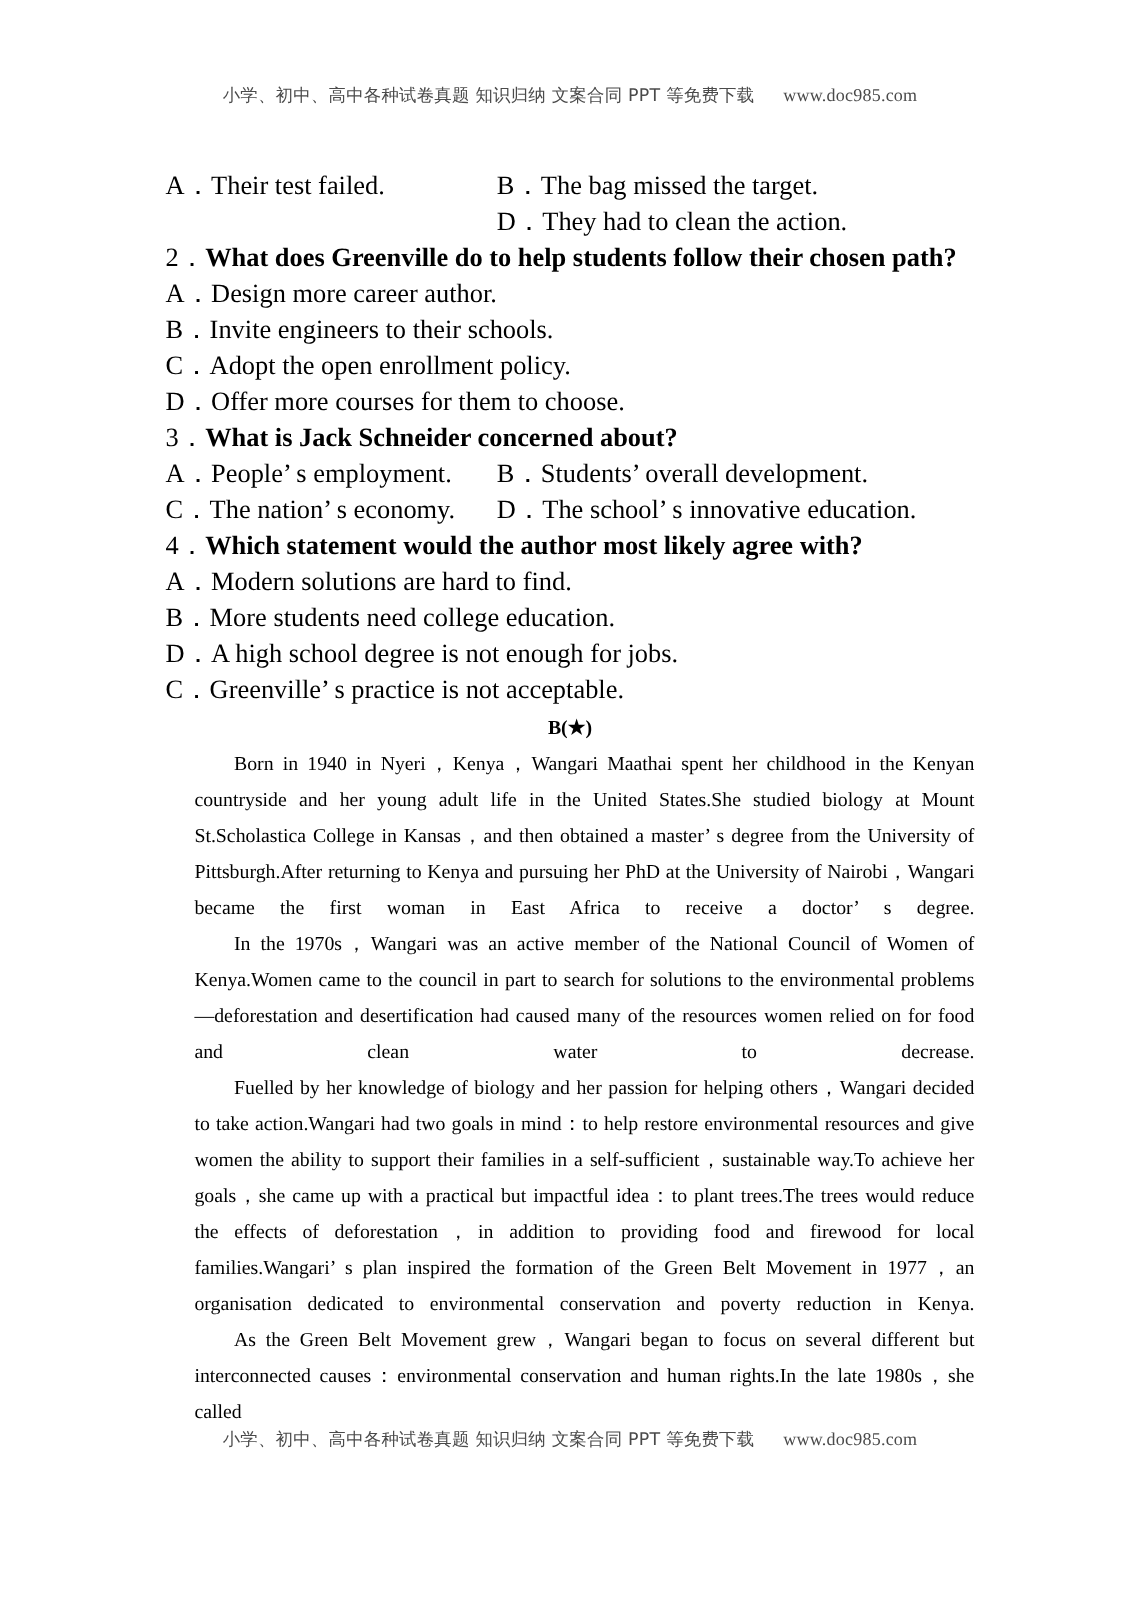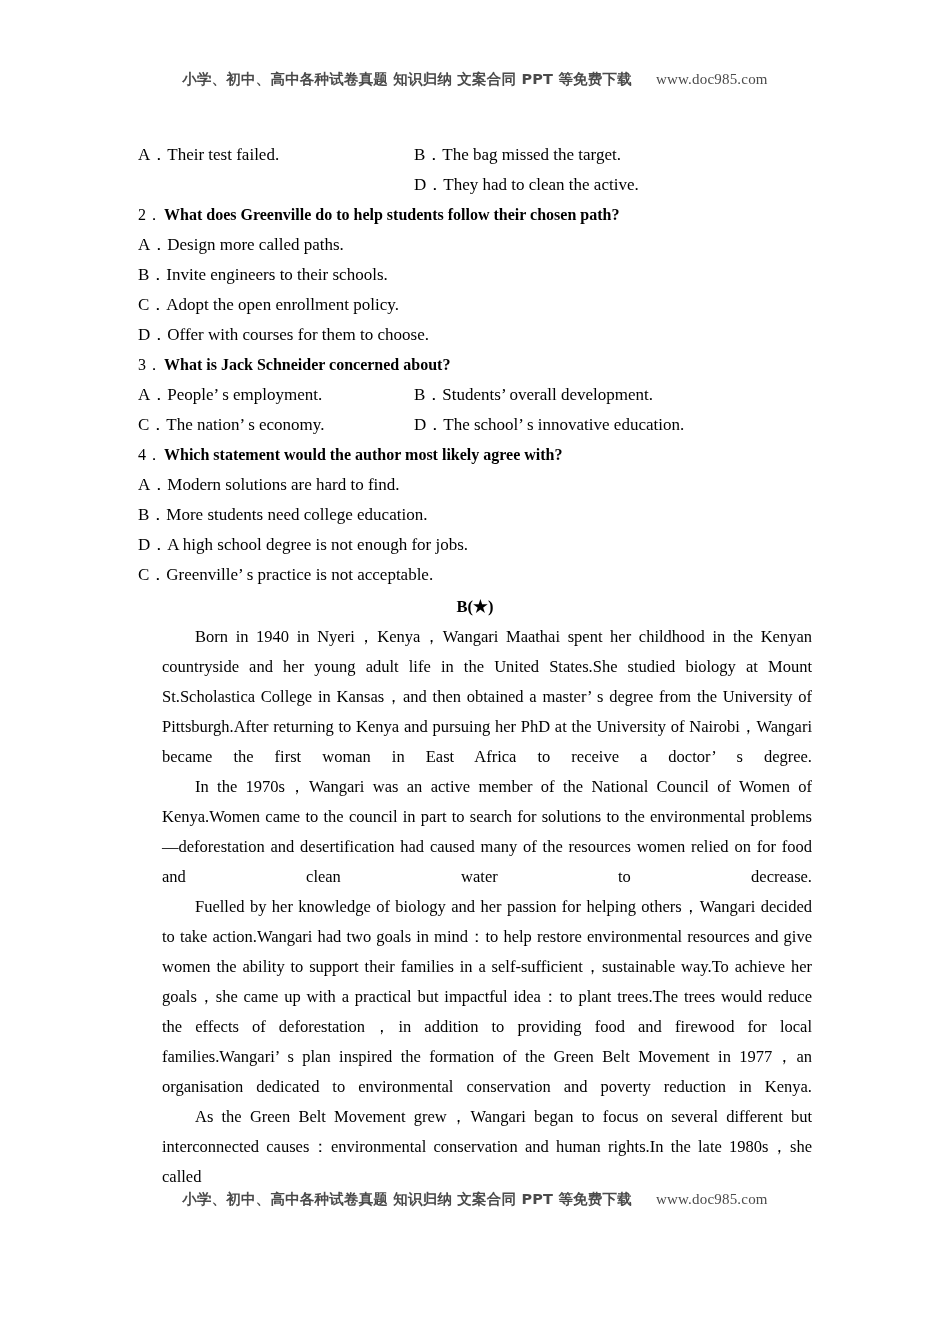--- a/index.html
+++ b/index.html
@@ -26,57 +26,57 @@
     position: absolute;
     left: 138px;
     width: 674px;
     text-align: center;
     font-family: "Liberation Serif", "DejaVu Serif", serif;
     font-size: 15px;
     color: #4a4a4a;
     white-space: nowrap;
     letter-spacing: 0.2px;
   }
-  .watermark .cn { font-family: "DejaVu Sans", sans-serif; font-size: 14.5px; font-weight: bold; }
+  .watermark .cn { font-family: "DejaVu Sans", sans-serif; font-size: 14.5px; }
   .watermark .url { font-family: "Liberation Serif", "DejaVu Serif", serif; font-size: 15px; }
   .watermark .gap { display: inline-block; width: 24px; }
   #header-watermark { top: 70px; }
   #footer-watermark { top: 1190px; }
 
   
   .content {
     position: absolute;
     left: 138px;
     top: 140px;
     width: 674px;
   }
 
   
   .opt-row {
     position: relative;
     height: 30px;
     line-height: 30px;
-    font-size: 17px;
+    font-size: 22px;
   }
   .opt-col-a {
     position: absolute;
     left: 0;
     top: 0;
     white-space: nowrap;
   }
   .opt-col-b {
     position: absolute;
     left: 276px;
     top: 0;
     white-space: nowrap;
   }
   .qstem {
     height: 30px;
     line-height: 30px;
-    font-size: 16px;
+    font-size: 22px;
     font-weight: bold;
     white-space: nowrap;
   }
   .qstem .qnum {
     display: inline-block;
     min-width: 26px;
     font-weight: normal;
   }
 
   
@@ -115,39 +115,39 @@
   </div>
 
   <div class="content">
 
     <div>
       <div class="opt-row">
         <span class="opt-col-a">A．Their test failed.</span>
         <span class="opt-col-b">B．The bag missed the target.</span>
       </div>
       <div class="opt-row">
-        <span class="opt-col-b">D．They had to clean the active.</span>
+        <span class="opt-col-b">D．They had to clean the action.</span>
       </div>
     </div>
 
     <div>
       <div class="qstem">
         <span class="qnum">2．</span><span>What does Greenville do to help students follow their chosen path?</span>
       </div>
       <div class="opt-row">
-        <span class="opt-col-a">A．Design more called paths.</span>
+        <span class="opt-col-a">A．Design more career author.</span>
       </div>
       <div class="opt-row">
         <span class="opt-col-a">B．Invite engineers to their schools.</span>
       </div>
       <div class="opt-row">
         <span class="opt-col-a">C．Adopt the open enrollment policy.</span>
       </div>
       <div class="opt-row">
-        <span class="opt-col-a">D．Offer with courses for them to choose.</span>
+        <span class="opt-col-a">D．Offer more courses for them to choose.</span>
       </div>
     </div>
 
     <div>
       <div class="qstem">
         <span class="qnum">3．</span><span>What is Jack Schneider concerned about?</span>
       </div>
       <div class="opt-row">
         <span class="opt-col-a">A．People’ s employment.</span>
         <span class="opt-col-b">B．Students’  overall development.</span>

